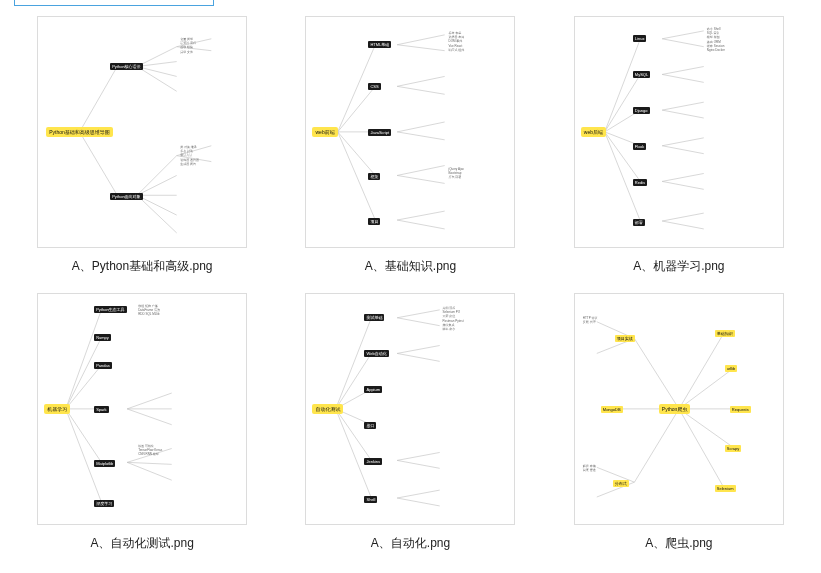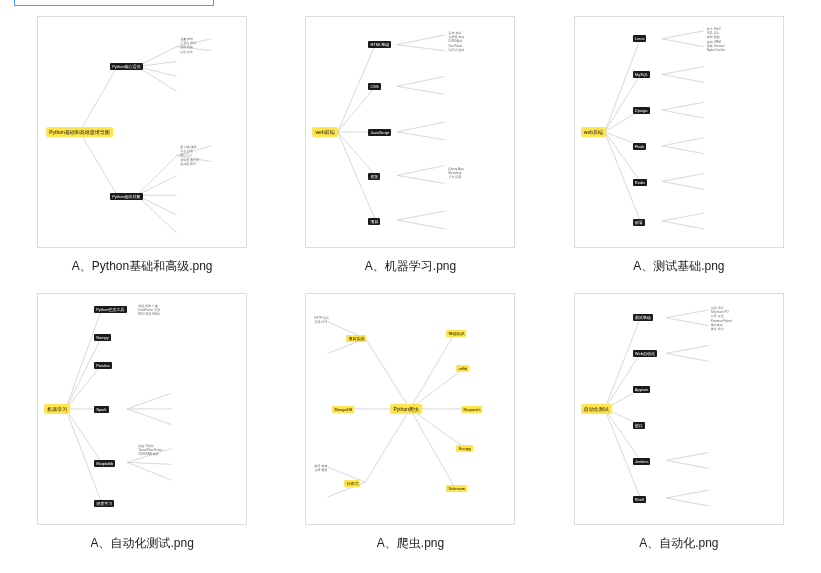--- a/index.html
+++ b/index.html
@@ -146,21 +146,21 @@
       </svg>
       <div class="root" style="left:6px;top:110px">web前端</div>
       <div class="node-dark" style="left:62px;top:24px">HTML基础</div>
       <div class="node-dark" style="left:62px;top:66px">CSS</div>
       <div class="node-dark" style="left:62px;top:112px">JavaScript</div>
       <div class="node-dark" style="left:62px;top:156px">框架</div>
       <div class="node-dark" style="left:62px;top:201px">项目</div>
       <div class="txt" style="left:142px;top:14px">标签 表单<br>选择器 布局<br>DOM 事件<br>Vue React<br>响应式 组件</div>
       <div class="txt" style="left:142px;top:150px">jQuery Ajax<br>Bootstrap<br>打包 部署</div>
     </div>
-    <div class="caption">A、机器学习.png</div>
+    <div class="caption">A、基础知识.png</div>
   </div>
 
   <div class="cell">
     <div class="thumb">
       <svg class="lines" viewBox="0 0 210 232">
         <line x1="30" y1="116" x2="66" y2="22"></line>
           <line x1="30" y1="116" x2="66" y2="58"></line>
           <line x1="30" y1="116" x2="66" y2="94"></line>
           <line x1="30" y1="116" x2="66" y2="130"></line>
           <line x1="30" y1="116" x2="66" y2="166"></line>
@@ -180,21 +180,21 @@
       </svg>
       <div class="root" style="left:6px;top:110px">web后端</div>
       <div class="node-dark" style="left:58px;top:18px">Linux</div>
       <div class="node-dark" style="left:58px;top:54px">MySQL</div>
       <div class="node-dark" style="left:58px;top:90px">Django</div>
       <div class="node-dark" style="left:58px;top:126px">Flask</div>
       <div class="node-dark" style="left:58px;top:162px">Redis</div>
       <div class="node-dark" style="left:58px;top:202px">部署</div>
       <div class="txt" style="left:132px;top:10px">命令 Shell<br>SQL 索引<br>模型 视图<br>路由 ORM<br>缓存 Session<br>Nginx Docker</div>
     </div>
-    <div class="caption">A、测试基础.png</div>
+    <div class="caption">A、机器学习.png</div>
   </div>
 
   <div class="cell">
     <div class="thumb">
       <svg class="lines" viewBox="0 0 210 232">
         <line x1="28" y1="116" x2="64" y2="16"></line>
           <line x1="28" y1="116" x2="64" y2="44"></line>
           <line x1="28" y1="116" x2="64" y2="72"></line>
           <line x1="28" y1="116" x2="64" y2="116"></line>
           <line x1="28" y1="116" x2="64" y2="170"></line>
@@ -210,51 +210,20 @@
       <div class="node-dark" style="left:56px;top:12px">Python生态工具</div>
       <div class="node-dark" style="left:56px;top:40px">Numpy</div>
       <div class="node-dark" style="left:56px;top:68px">Pandas</div>
       <div class="node-dark" style="left:56px;top:112px">Spark</div>
       <div class="node-dark" style="left:56px;top:166px">Matplotlib</div>
       <div class="node-dark" style="left:56px;top:206px">深度学习</div>
       <div class="txt" style="left:100px;top:10px">数组 矩阵 广播<br>DataFrame 清洗<br>RDD SQL MLlib</div>
       <div class="txt" style="left:100px;top:150px">绘图 可视化<br>TensorFlow Keras<br>CNN RNN 模型</div>
     </div>
     <div class="caption">A、自动化测试.png</div>
-  </div>
-
-  <div class="cell">
-    <div class="thumb">
-      <svg class="lines" viewBox="0 0 210 232">
-        <line x1="105" y1="116" x2="150" y2="40"></line>
-          <line x1="105" y1="116" x2="160" y2="75"></line>
-          <line x1="105" y1="116" x2="165" y2="116"></line>
-          <line x1="105" y1="116" x2="160" y2="155"></line>
-          <line x1="105" y1="116" x2="150" y2="195"></line>
-        <line x1="105" y1="116" x2="60" y2="45"></line>
-          <line x1="105" y1="116" x2="48" y2="116"></line>
-          <line x1="105" y1="116" x2="60" y2="190"></line>
-        <line x1="60" y1="45" x2="22" y2="28"></line>
-          <line x1="60" y1="45" x2="22" y2="60"></line>
-        <line x1="60" y1="190" x2="22" y2="175"></line>
-          <line x1="60" y1="190" x2="22" y2="205"></line>
-      </svg>
-      <div class="root" style="left:84px;top:110px">Python爬虫</div>
-      <div class="node-yellow" style="left:140px;top:36px">基础知识</div>
-      <div class="node-yellow" style="left:150px;top:71px">urllib</div>
-      <div class="node-yellow" style="left:155px;top:112px">Requests</div>
-      <div class="node-yellow" style="left:150px;top:151px">Scrapy</div>
-      <div class="node-yellow" style="left:140px;top:191px">Selenium</div>
-      <div class="node-yellow" style="left:40px;top:41px">项目实战</div>
-      <div class="node-yellow" style="left:26px;top:112px">MongoDB</div>
-      <div class="node-yellow" style="left:38px;top:186px">分布式</div>
-      <div class="txt" style="left:8px;top:22px">HTTP 协议<br>反爬 代理</div>
-      <div class="txt" style="left:8px;top:170px">解析 存储<br>调度 管道</div>
-    </div>
-    <div class="caption">A、爬虫.png</div>
   </div>
 
   <div class="cell">
     <div class="thumb">
       <svg class="lines" viewBox="0 0 210 232">
         <line x1="30" y1="116" x2="66" y2="24"></line>
           <line x1="30" y1="116" x2="66" y2="60"></line>
           <line x1="30" y1="116" x2="66" y2="96"></line>
           <line x1="30" y1="116" x2="66" y2="132"></line>
           <line x1="30" y1="116" x2="66" y2="168"></line>
@@ -273,13 +242,44 @@
       <div class="node-dark" style="left:58px;top:56px">Web自动化</div>
       <div class="node-dark" style="left:58px;top:92px">Appium</div>
       <div class="node-dark" style="left:58px;top:128px">接口</div>
       <div class="node-dark" style="left:58px;top:164px">Jenkins</div>
       <div class="node-dark" style="left:58px;top:202px">Shell</div>
       <div class="txt" style="left:136px;top:12px">用例 流程<br>Selenium PO<br>元素 定位<br>Postman Pytest<br>持续集成<br>脚本 命令</div>
     </div>
     <div class="caption">A、自动化.png</div>
   </div>
 
+  <div class="cell">
+    <div class="thumb">
+      <svg class="lines" viewBox="0 0 210 232">
+        <line x1="105" y1="116" x2="150" y2="40"></line>
+          <line x1="105" y1="116" x2="160" y2="75"></line>
+          <line x1="105" y1="116" x2="165" y2="116"></line>
+          <line x1="105" y1="116" x2="160" y2="155"></line>
+          <line x1="105" y1="116" x2="150" y2="195"></line>
+        <line x1="105" y1="116" x2="60" y2="45"></line>
+          <line x1="105" y1="116" x2="48" y2="116"></line>
+          <line x1="105" y1="116" x2="60" y2="190"></line>
+        <line x1="60" y1="45" x2="22" y2="28"></line>
+          <line x1="60" y1="45" x2="22" y2="60"></line>
+        <line x1="60" y1="190" x2="22" y2="175"></line>
+          <line x1="60" y1="190" x2="22" y2="205"></line>
+      </svg>
+      <div class="root" style="left:84px;top:110px">Python爬虫</div>
+      <div class="node-yellow" style="left:140px;top:36px">基础知识</div>
+      <div class="node-yellow" style="left:150px;top:71px">urllib</div>
+      <div class="node-yellow" style="left:155px;top:112px">Requests</div>
+      <div class="node-yellow" style="left:150px;top:151px">Scrapy</div>
+      <div class="node-yellow" style="left:140px;top:191px">Selenium</div>
+      <div class="node-yellow" style="left:40px;top:41px">项目实战</div>
+      <div class="node-yellow" style="left:26px;top:112px">MongoDB</div>
+      <div class="node-yellow" style="left:38px;top:186px">分布式</div>
+      <div class="txt" style="left:8px;top:22px">HTTP 协议<br>反爬 代理</div>
+      <div class="txt" style="left:8px;top:170px">解析 存储<br>调度 管道</div>
+    </div>
+    <div class="caption">A、爬虫.png</div>
+  </div>
+
 </div>
 
 </body></html>

